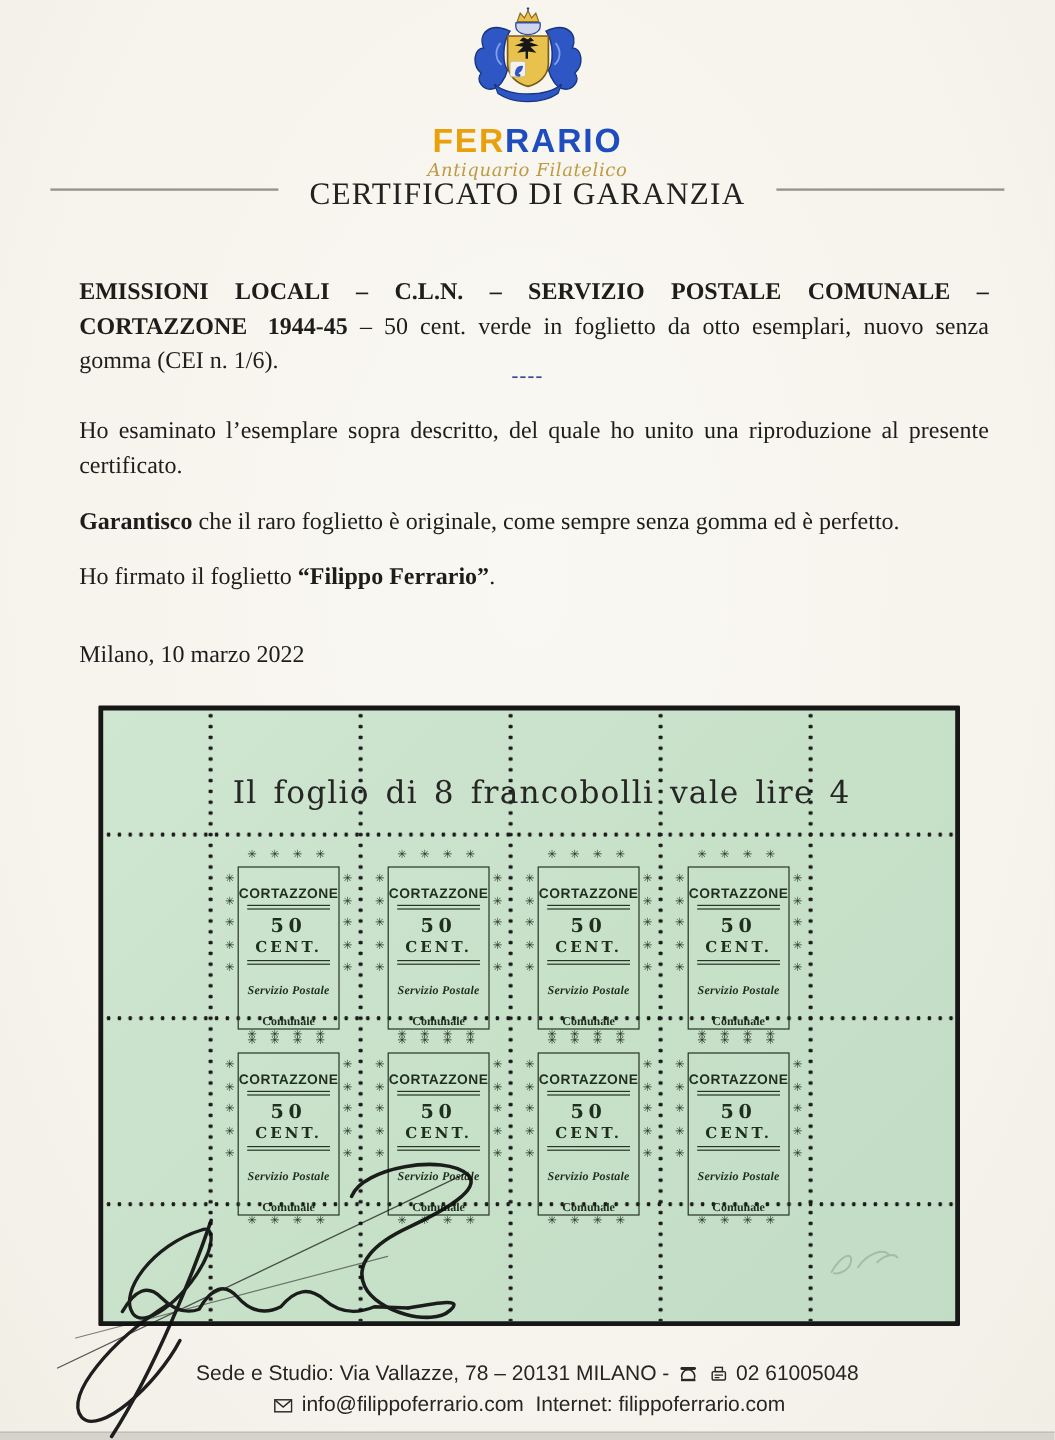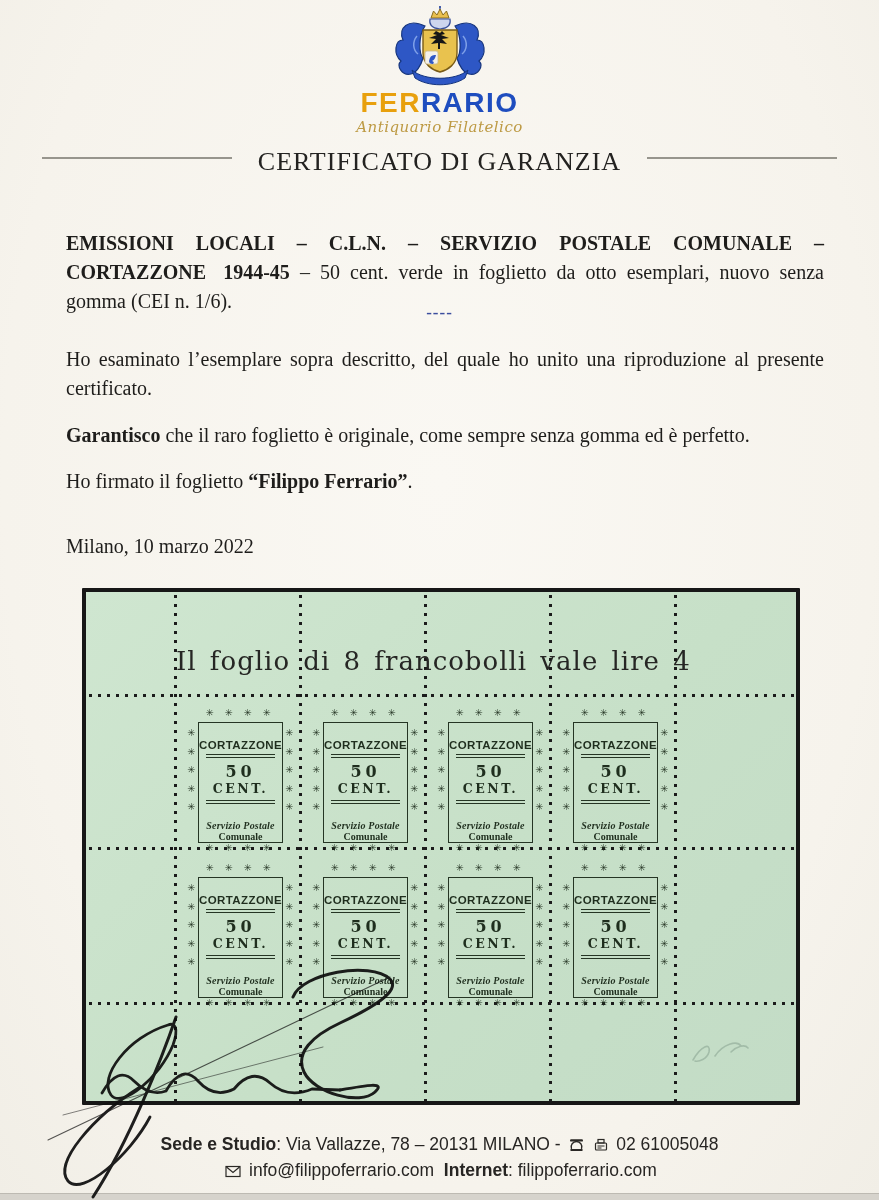--- a/index.html
+++ b/index.html
@@ -9,21 +9,21 @@
     background:#f8f5ef;
     background-image: radial-gradient(ellipse at 50% 40%, #faf8f3 0%, #f6f3ec 70%, #f1eee6 100%);
     font-family:"Liberation Serif","DejaVu Serif",serif;
     color:#1e1d1b; overflow:hidden;
   }
   .photo-edge { position:absolute; left:0; right:0; bottom:0; height:7px; background:#d6d3cc; border-top:1px solid #bdbab2; }
 
   
   .logo { position:absolute; top:6px; left:0; right:0; text-align:center; }
   .crest { display:block; margin:0 auto; }
-  .brand { font-family:"Liberation Sans",sans-serif; font-weight:800; font-size:28px; letter-spacing:1.5px; line-height:1; margin-top:1px; }
+  .brand { font-family:"Liberation Sans",sans-serif; font-weight:800; font-size:28px; letter-spacing:1.5px; line-height:1; margin-top:16px; }
   .brand .gold { color:var(--brand_gold,#e8a516); }
   .brand .blue { color:var(--brand_blue,#1c49c0); }
   .tagline { font-family:"DejaVu Serif",serif; font-style:italic; font-size:15px; color:#bd9a44; letter-spacing:.5px; margin-top:1px; }
 
   
   .title-row { position:absolute; top:147px; left:42px; right:42px; display:flex; align-items:center; gap:26px; }
   .title-row .rule { flex:1; height:2px; background:#97958d; transform:translateY(-4px); }
   h1.cert-title { font-size:26px; font-weight:400; letter-spacing:1px; color:#232220; white-space:nowrap; }
 
   
@@ -47,21 +47,21 @@
   .vline, .hline { position:absolute; z-index:1; }
   .vline { top:0; bottom:0; width:5px;
     background-image:radial-gradient(circle 1.7px at center, #1b1b1b 98%, transparent 100%);
     background-size:5px 9px; background-repeat:repeat-y; }
   .hline { left:0; right:0; height:5px;
     background-image:radial-gradient(circle 1.7px at center, #1b1b1b 98%, transparent 100%);
     background-size:9px 5px; background-repeat:repeat-x; }
   .v1{left:87px}.v2{left:212px}.v3{left:337px}.v4{left:462px}.v5{left:587px}
   .h1{top:101px}.h2{top:254px}.h3{top:409px}
   .sheet-caption {
-    position:absolute; left:90px; top:54px; z-index:2;
+    position:absolute; left:108px; top:54px; z-index:2;
     font-family:"DejaVu Serif",serif; font-size:26px; color:#262624;
     letter-spacing:1px; word-spacing:4px; white-space:nowrap;
   }
 
   
   .stamps { position:absolute; inset:0; z-index:2; }
   .stamp { position:absolute; width:106px; height:134px; color:var(--stamp_ink,#1f2e1e);
     display:grid; grid-template-columns:13px 1fr 13px; grid-template-rows:14px 1fr 14px; }
   .stamp:nth-of-type(1){left:99px;top:116px}.stamp:nth-of-type(2){left:224px;top:116px}
   .stamp:nth-of-type(3){left:349px;top:116px}.stamp:nth-of-type(4){left:474px;top:116px}
@@ -73,30 +73,30 @@
   .orn-t::before, .orn-b::before { content:"✳ ✳ ✳ ✳"; letter-spacing:4px; }
   .orn-l { grid-area:2/1/3/2; } .orn-r { grid-area:2/3/3/4; }
   .orn-l::before, .orn-r::before { content:"✳\A✳\A✳\A✳\A✳"; white-space:pre; display:block; text-align:center; line-height:1.95; margin-top:2px; }
   .stamp-inner { grid-area:2/2/3/3; border:1.3px solid #253524; display:flex; flex-direction:column; align-items:center; padding-top:16px; }
   .s-name { font-family:"Liberation Sans",sans-serif; font-size:11.5px; font-weight:700; letter-spacing:.4px; }
   .s-rule { width:84%; height:4px; border-top:1.4px solid #253524; border-bottom:1.1px solid #253524; margin:3px 0 2px; }
   .s-rule.r2 { margin-top:4px; }
   .s-val  { font-family:"DejaVu Serif",serif; font-size:16px; font-weight:700; letter-spacing:4px; margin-top:2px; }
   .s-unit { font-family:"DejaVu Serif",serif; font-size:12.5px; font-weight:700; letter-spacing:2.5px; }
   .s-svc  { font-family:"Liberation Serif",serif; font-size:10px; font-weight:700; letter-spacing:.2px; margin-top:14px;font-style:italic; }
-  .s-svc2 { font-family:"Liberation Serif",serif; font-size:10px; font-weight:700; margin-top:0; }
+  .s-svc2 { font-family:"Liberation Serif",serif; font-size:10px; font-weight:700; margin-top:15px; }
 
   
   .signature { position:absolute; left:18px; top:925px; z-index:10; pointer-events:none; }
   .pencil { position:absolute; left:685px; top:1032px; z-index:3; pointer-events:none; }
 
   
   .footer { position:absolute; top:1131px; left:0; right:0; text-align:center;
     font-family:"Liberation Sans",sans-serif; font-size:17.5px; color:#272523; line-height:26px; }
-  .footer b { font-weight:700; }
+  .footer b { font-weight:400; }
   .f-icon { display:inline-block; vertical-align:-2px; margin:0 3px; }
 </style>
 </head>
 <body>
 
 <div class="page">
 
   <div class="logo">
     <svg class="crest" width="96" height="82" viewBox="0 0 96 82">
 

